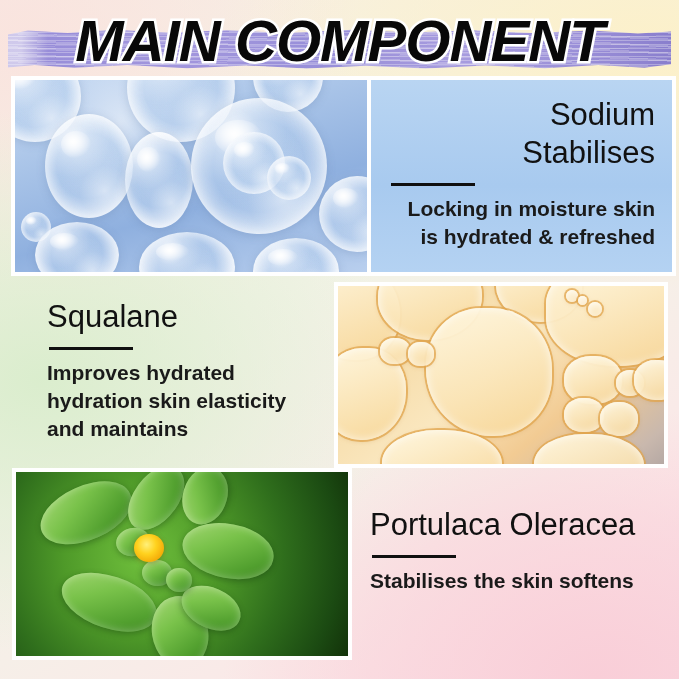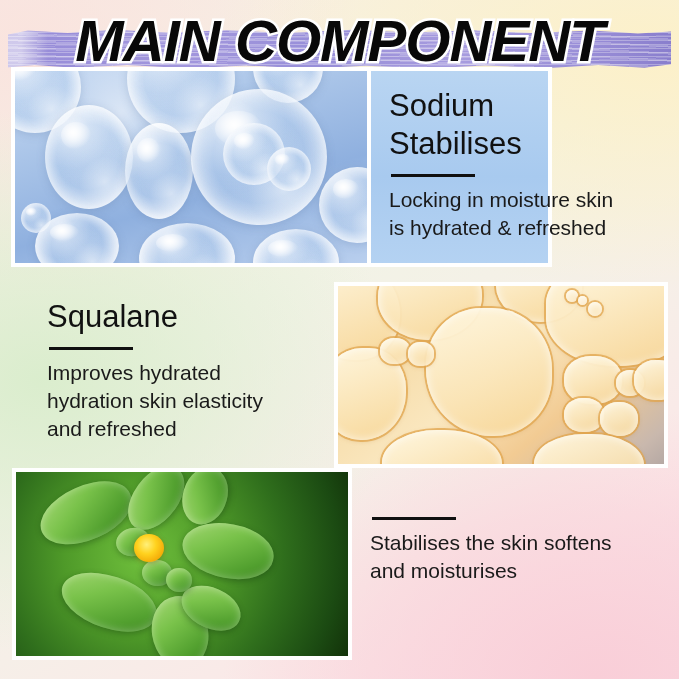--- a/index.html
+++ b/index.html
@@ -86,24 +86,25 @@
   }
   .rule {
     width:84px; height:3px;
     background:#101010;
     margin:11px 0 9px 2px;
   }
   .body-1 {
     font-size:21px;
     line-height:28px;
     color:#1a1a1a;
-  }
-
-  
-  #panel1 { left:11px; top:67px; width:541px; height:200px; }
+    font-weight:bold;
+  }
+
+  
+  #panel1 { left:11px; top:76px; width:665px; height:200px;text-align:right; }
   #panel1 .tile {
     position:absolute; inset:0;
     background:linear-gradient(180deg,#b9d5f2 0%, #a8caef 55%, #b4d2f2 100%);
     border:4px solid #ffffff;
   }
   #photo1 { left:0; top:0; width:360px; height:200px; }
   .water-bg {
     position:absolute; inset:0;
     background:
       radial-gradient(circle at 30% 22%, rgba(255,255,255,0.55) 0%, rgba(255,255,255,0) 22%),
@@ -213,21 +214,21 @@
   <div class="panel" id="panel2">
 
     <div class="txt" id="txt2">
       <div class="title-1">
         <span>Squalane</span>
       </div>
       <div class="rule"></div>
       <div class="body-1">
         <span>Improves hydrated</span><br>
         <span>hydration skin elasticity</span><br>
-        <span>and refreshed</span>
+        <span>and maintains</span>
       </div>
     </div>
 
     <div class="photo" id="photo2">
       <div class="oil-bg"></div>
       <div class="cell" style="left:-30px; top:-22px; width:92px;  height:96px;  border-radius:44% 52% 46% 50%;"></div>
       <div class="cell" style="left:40px;  top:-30px; width:104px; height:84px;  border-radius:48% 46% 52% 48%;"></div>
       <div class="cell" style="left:158px; top:-34px; width:86px;  height:70px;  border-radius:46% 50% 48% 52%;"></div>
       <div class="cell" style="left:208px; top:-24px; width:150px; height:104px; border-radius:40% 48% 52% 46%;"></div>
       <div class="cell" style="left:88px;  top:22px;  width:126px; height:128px; border-radius:44% 48% 46% 52%;"></div>
@@ -258,21 +259,23 @@
       <div class="leaf" style="left:44px;  top:104px; width:98px; height:52px; transform:rotate(18deg);"></div>
       <div class="leaf" style="left:136px; top:124px; width:56px; height:72px; transform:rotate(-8deg);"></div>
       <div class="leaf" style="left:164px; top:116px; width:62px; height:40px; transform:rotate(24deg);"></div>
       <div class="leaf" style="left:100px; top:56px;  width:34px; height:28px; transform:rotate(-14deg);"></div>
       <div class="leaf" style="left:126px; top:88px;  width:30px; height:26px;"></div>
       <div class="leaf" style="left:150px; top:96px;  width:26px; height:24px;"></div>
       <div class="flower" style="left:118px; top:62px; width:30px; height:28px;"></div>
     </div>
 
     <div class="txt" id="txt3">
+      <div class="title-1">
+        <span>Portulaca Oleracea</span>
+      </div>
       <div class="rule"></div>
       <div class="body-1">
         <span>Stabilises the skin softens</span><br>
-        <span>and moisturises</span>
       </div>
     </div>
   </div>
 
 </div>
 
 </body></html>

